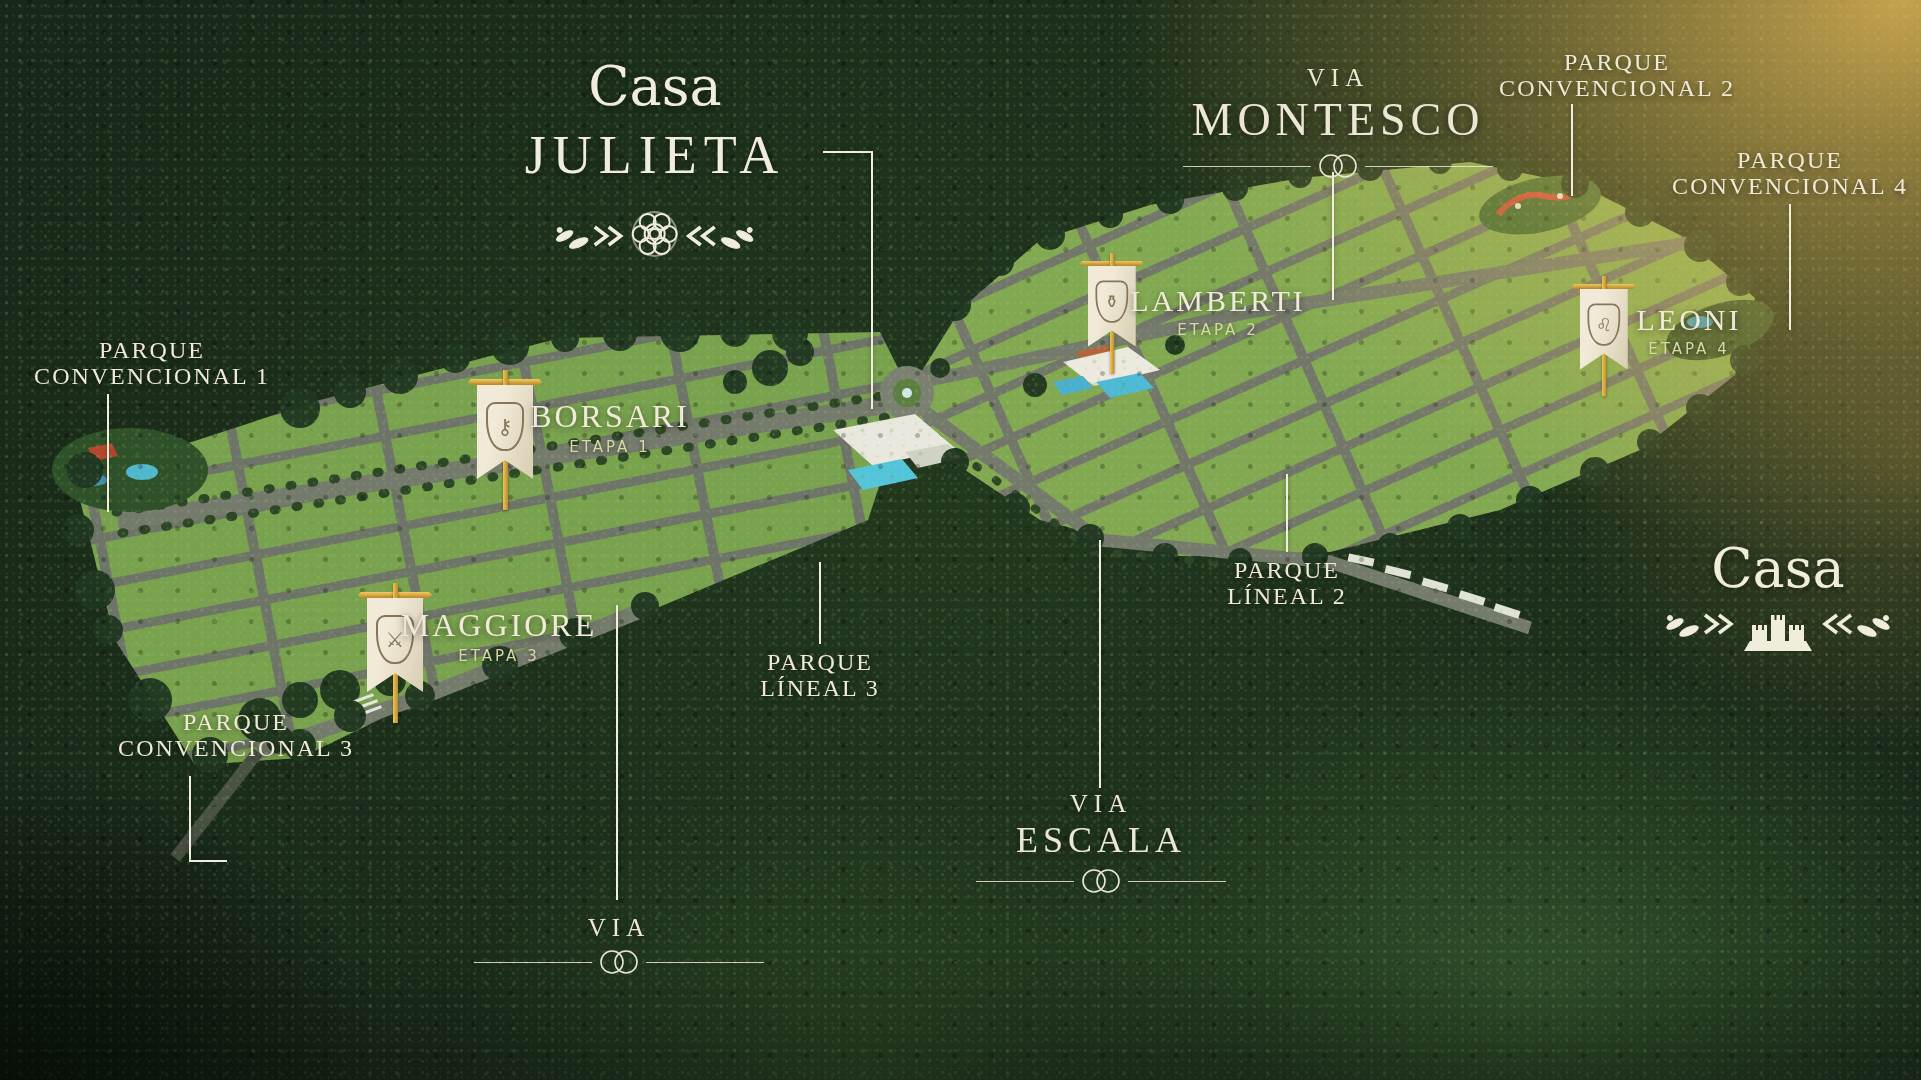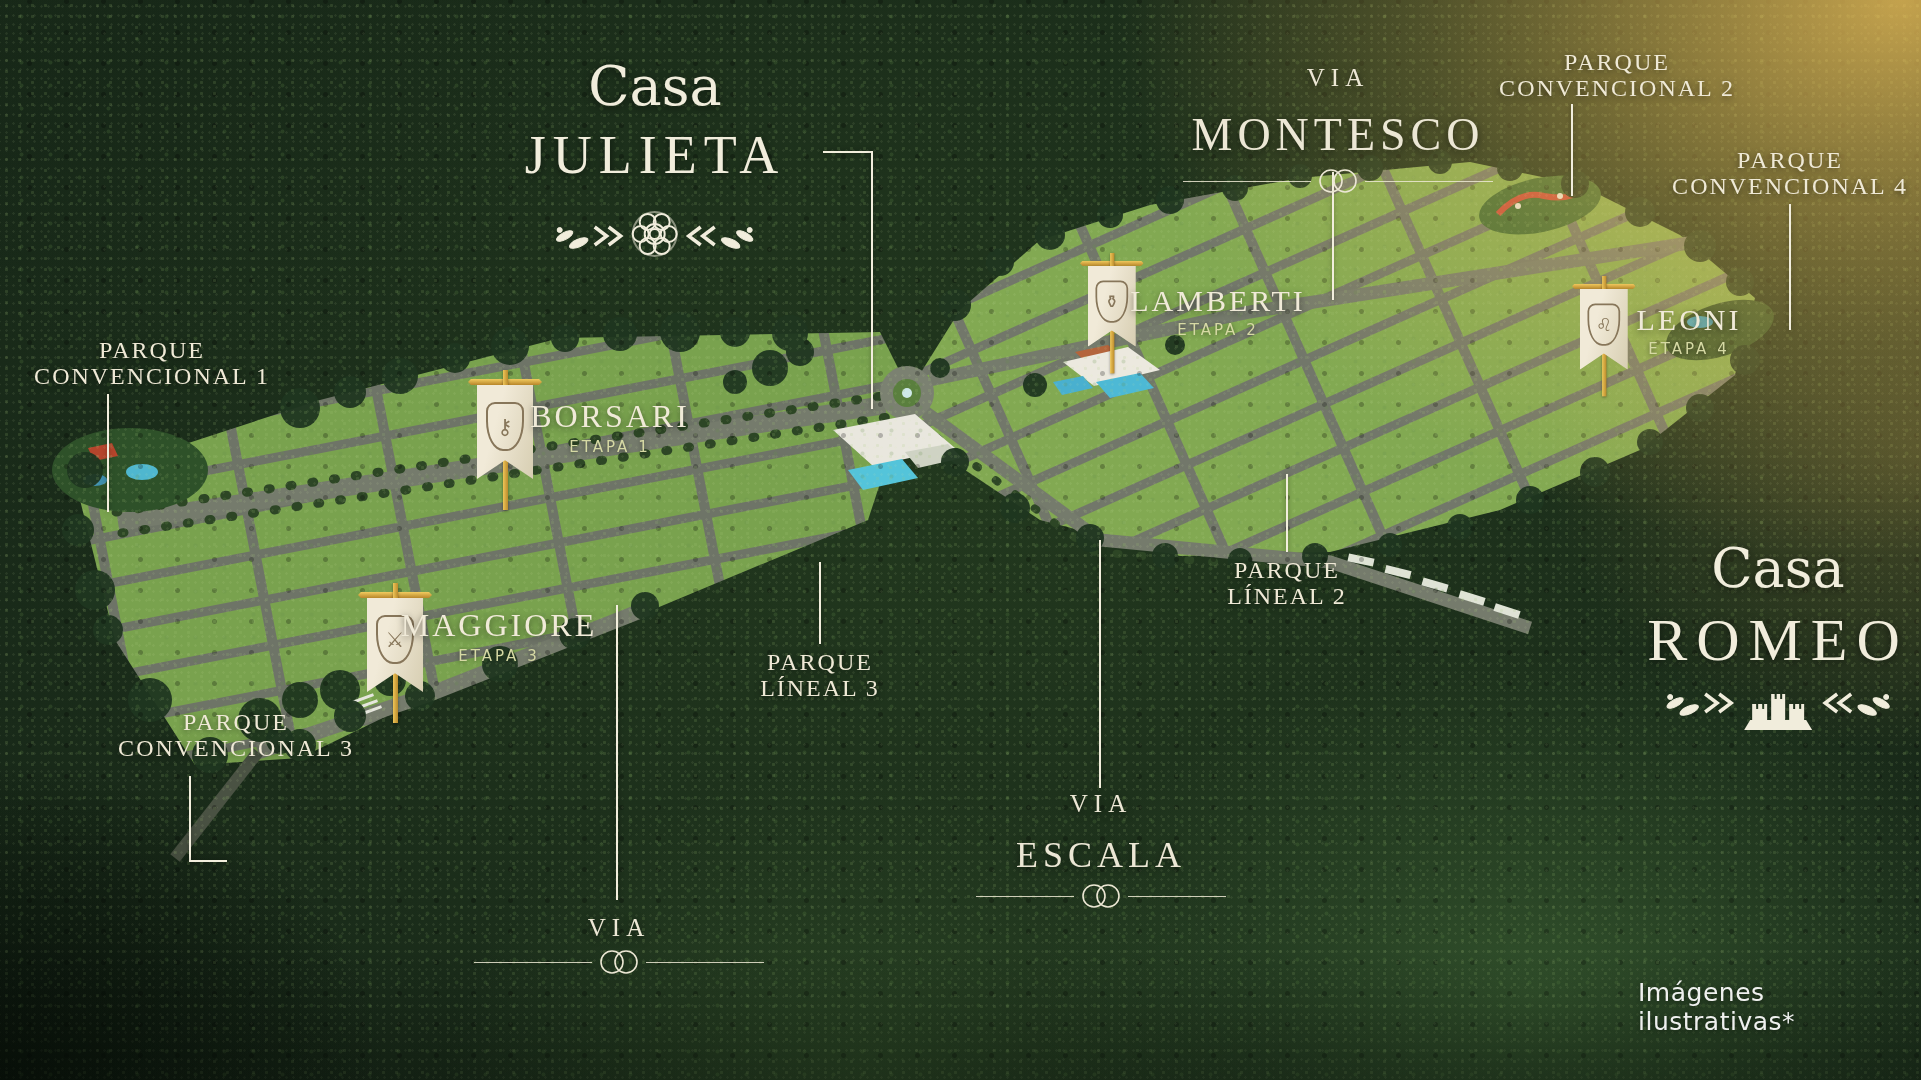--- a/index.html
+++ b/index.html
@@ -32,21 +32,21 @@
   .park{position:absolute;transform:translateX(-50%);text-align:center;color:#efe9d6;
         font-size:24px;letter-spacing:2px;line-height:1.08;white-space:nowrap;
         text-shadow:0 2px 7px rgba(0,0,0,.55);}
   .etapa{position:absolute;transform:translateX(-50%);text-align:center;white-space:nowrap;}
   .etapa .name{font-size:32px;letter-spacing:3px;color:#f0ead8;text-shadow:0 2px 7px rgba(0,0,0,.5);}
   .etapa .stage{font-family:"DejaVu Sans",sans-serif;font-size:15px;letter-spacing:3px;
         color:#d6d9a4;margin-top:3px;text-shadow:0 1px 5px rgba(0,0,0,.5);}
   .via{position:absolute;transform:translateX(-50%);text-align:center;color:#ece7d5;white-space:nowrap;
         text-shadow:0 2px 8px rgba(0,0,0,.55);}
   .via .prefix{font-size:25px;letter-spacing:6px;}
-  .via .name{font-size:46px;letter-spacing:5px;margin-top:16px;}
+  .via .name{font-size:46px;letter-spacing:5px;margin-top:1px;}
   .rule{display:flex;align-items:center;margin-top:5px;}
   .rule .rl{flex:1;height:1px;background:rgba(236,231,212,.85);}
   .casa{position:absolute;transform:translateX(-50%);text-align:center;color:#f1eddc;white-space:nowrap;
         text-shadow:0 2px 9px rgba(0,0,0,.55);}
   .casa .script{font-family:"DejaVu Serif",serif;font-size:54px;line-height:1;}
   .casa .name{font-size:54px;letter-spacing:7px;margin-top:10px;}
   .ornament{margin-top:4px;}
   
   .banner{position:absolute;width:74px;height:140px;}
   .banner.sm{transform:scale(.86);transform-origin:top left;}
@@ -263,21 +263,20 @@
             <circle cx="-3" cy="4" r="2.5"></circle>
             <path d="M32 1 L44 10 L32 19" stroke-width="3.5" fill="none"></path>
             <path d="M46 1 L58 10 L46 19" stroke-width="3.5" fill="none"></path>
           </g>
         </svg>
       </div>
     </div>
 
     <div class="casa" style="left:1778px;top:542px">
       <div class="script">Casa</div>
-      <div class="name" style="font-size:60px;letter-spacing:9px">ROMEO</div>
       <div class="ornament">
         <svg width="230" height="56" viewBox="0 0 230 56">
           <g transform="translate(115,32)" fill="#f1eddc">
             <polygon points="-34,19 34,19 28,9 -28,9"></polygon>
             <rect x="-26" y="-2" width="15" height="11"></rect>
             <rect x="-26" y="-7" width="4" height="5"></rect>
               <rect x="-20" y="-7" width="4" height="5"></rect>
               <rect x="-14" y="-7" width="3" height="5"></rect>
             <rect x="-7" y="-12" width="14" height="21"></rect>
             <rect x="-7" y="-17" width="3.5" height="5"></rect>
@@ -418,15 +417,14 @@
     </div>
     <div class="park" style="left:820px;top:650px">
       <div>PARQUE</div>
       <div>LÍNEAL 3</div>
     </div>
     <div class="park" style="left:1287px;top:558px">
       <div>PARQUE</div>
       <div>LÍNEAL 2</div>
     </div>
 
-    <div class="disclaimer" style="left:1638px;top:978px">Imágenes ilustrativas*</div>
   </div>
 </div>
 
 </body></html>

